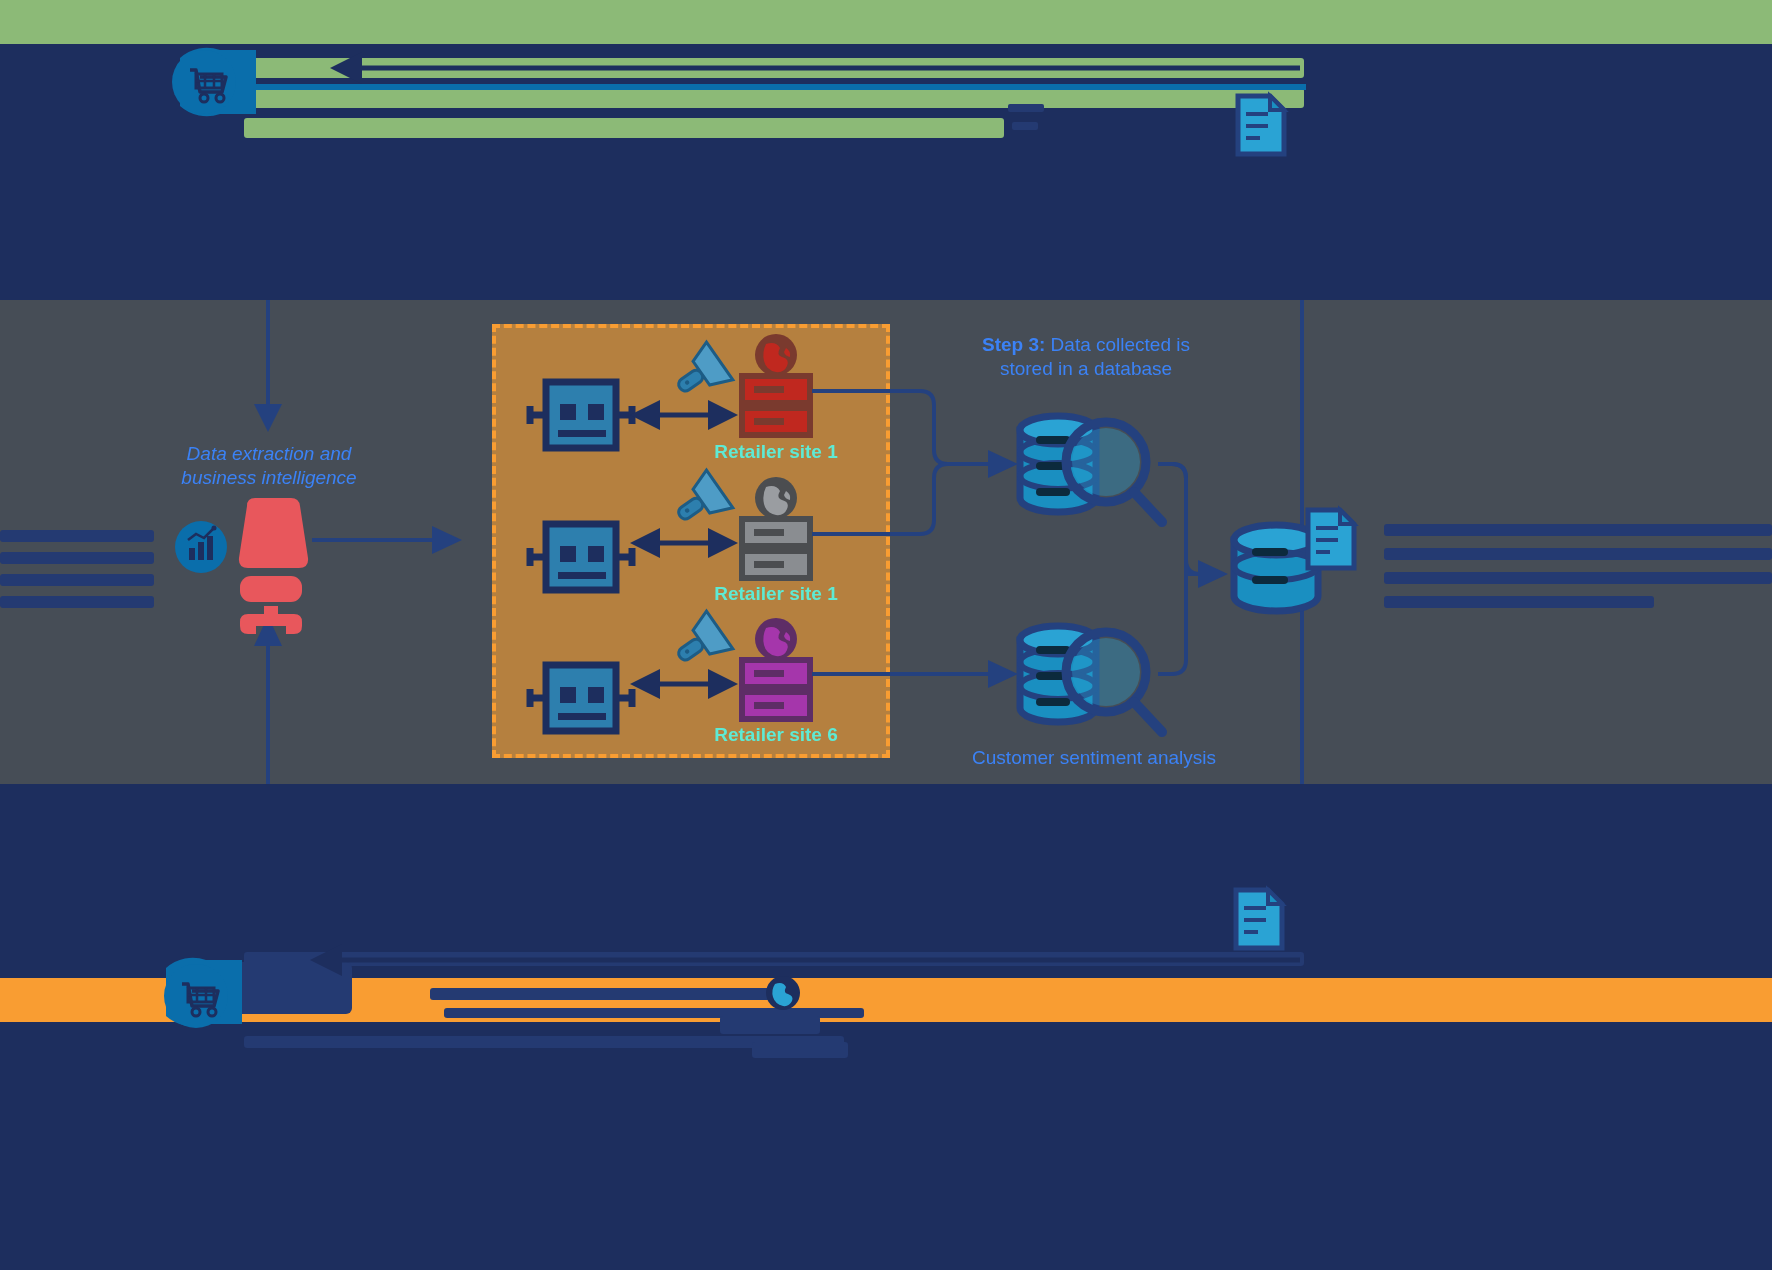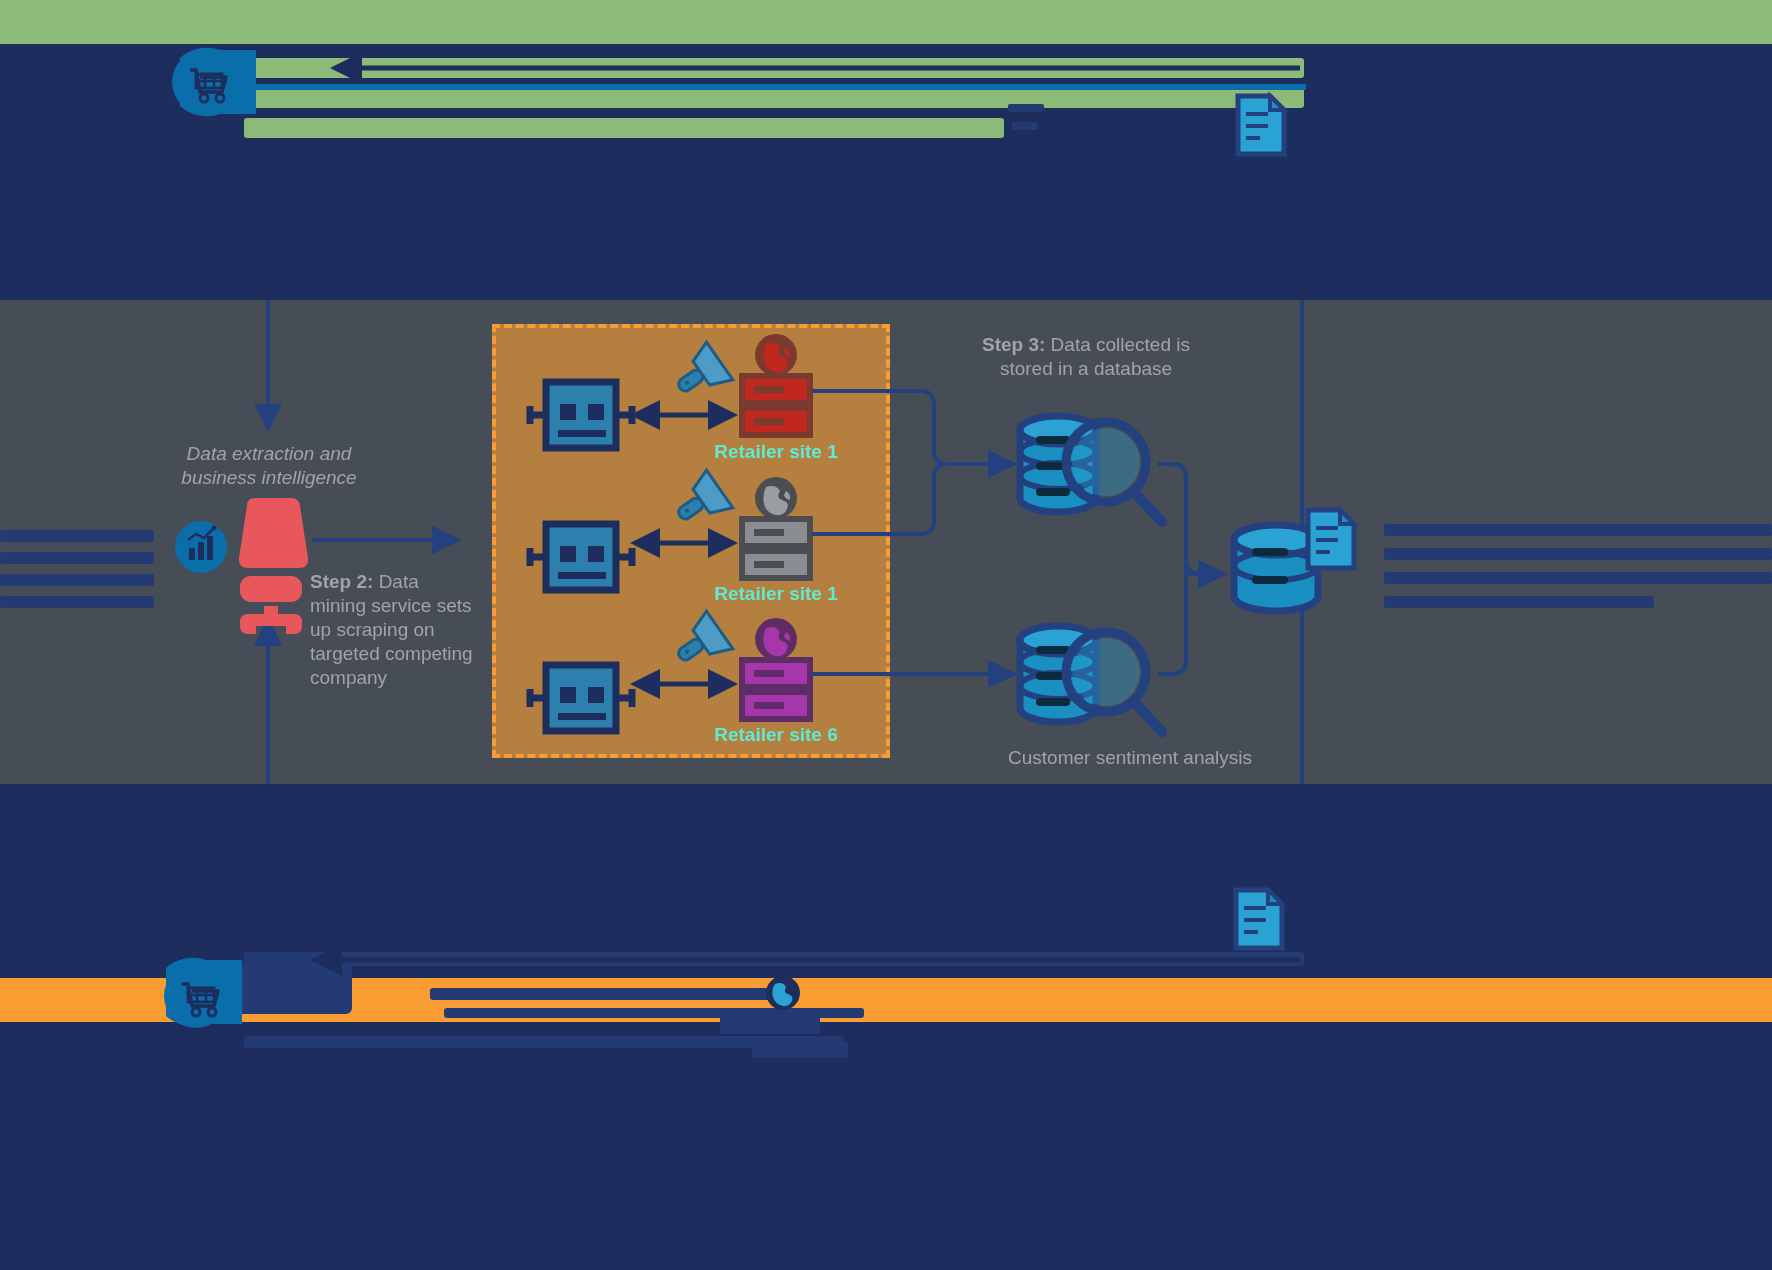--- a/index.html
+++ b/index.html
@@ -7,21 +7,21 @@
   #stage{position:relative;width:1772px;height:1270px;background:#1d2e5e;overflow:hidden;}
 
   
   .band-grey{position:absolute;left:0;width:1772px;background:#464d56;}
   .band-green{position:absolute;background:#8cba77;}
   .band-orange{position:absolute;background:#f99d32;}
   .band-blue{position:absolute;background:#0a6eab;}
   .band-mid{position:absolute;background:#243a72;}
 
   
-  .lbl{position:absolute;color:#a3a3a3;font-size:19px;line-height:24px;text-align:center;}
+  .lbl{position:absolute;color:#3b82f6;font-size:19px;line-height:24px;text-align:center;}
   .lbl b{font-weight:bold;}
   .lbl-bold{position:absolute;color:#5eead4;font-size:19px;line-height:24px;font-weight:bold;text-align:center;}
 
   
   #scrapebox{position:absolute;left:492px;top:324px;width:398px;height:434px;
     background:#b5803f;border:4px dashed #f99d32;box-sizing:border-box;}
 
   
   #vec{position:absolute;left:0;top:0;width:1772px;height:1270px;pointer-events:none;}
 </style>
@@ -317,28 +317,25 @@
     <g>
       <path d="M247,506 q0,-8 8,-8 h36 q8,0 9,8 l8,52 q1,10 -9,10 h-51 q-10,0 -9,-10 Z" fill="#e8575c"></path>
       <rect x="240" y="576" width="62" height="26" rx="11" fill="#e8575c"></rect>
       <rect x="264" y="606" width="14" height="12" fill="#e8575c"></rect>
       <path d="M240,622 q0,-8 8,-8 h46 q8,0 8,8 v4 q0,8 -8,8 h-8 v-8 h-30 v8 h-8 q-8,0 -8,-8 Z" fill="#e8575c"></path>
     </g>
   </svg>
 
   <div class="lbl" style="left:158px;top:442px;width:222px;font-style:italic;">Data extraction and business intelligence</div>
 
-  <div class="lbl" style="left:310px;top:570px;width:168px;text-align:left;">
-    <b>Step 2:</b><span> Data mining service sets up scraping on targeted competing company</span>
-  </div>
 
   <div class="lbl" style="left:960px;top:333px;width:252px;">
     <b>Step 3:</b><span> Data collected is stored in a database</span>
   </div>
 
   <div class="lbl-bold" style="left:676px;top:440px;width:200px;">Retailer site 1</div>
   <div class="lbl-bold" style="left:676px;top:582px;width:200px;">Retailer site 1</div>
   <div class="lbl-bold" style="left:676px;top:723px;width:200px;">Retailer site 6</div>
 
 
-  <div class="lbl" style="left:998px;top:746px;width:264px;">Customer sentiment analysis</div>
+  <div class="lbl" style="left:952px;top:746px;width:264px;text-align:right;">Customer sentiment analysis</div>
 
 </div>
 
 </body></html>

